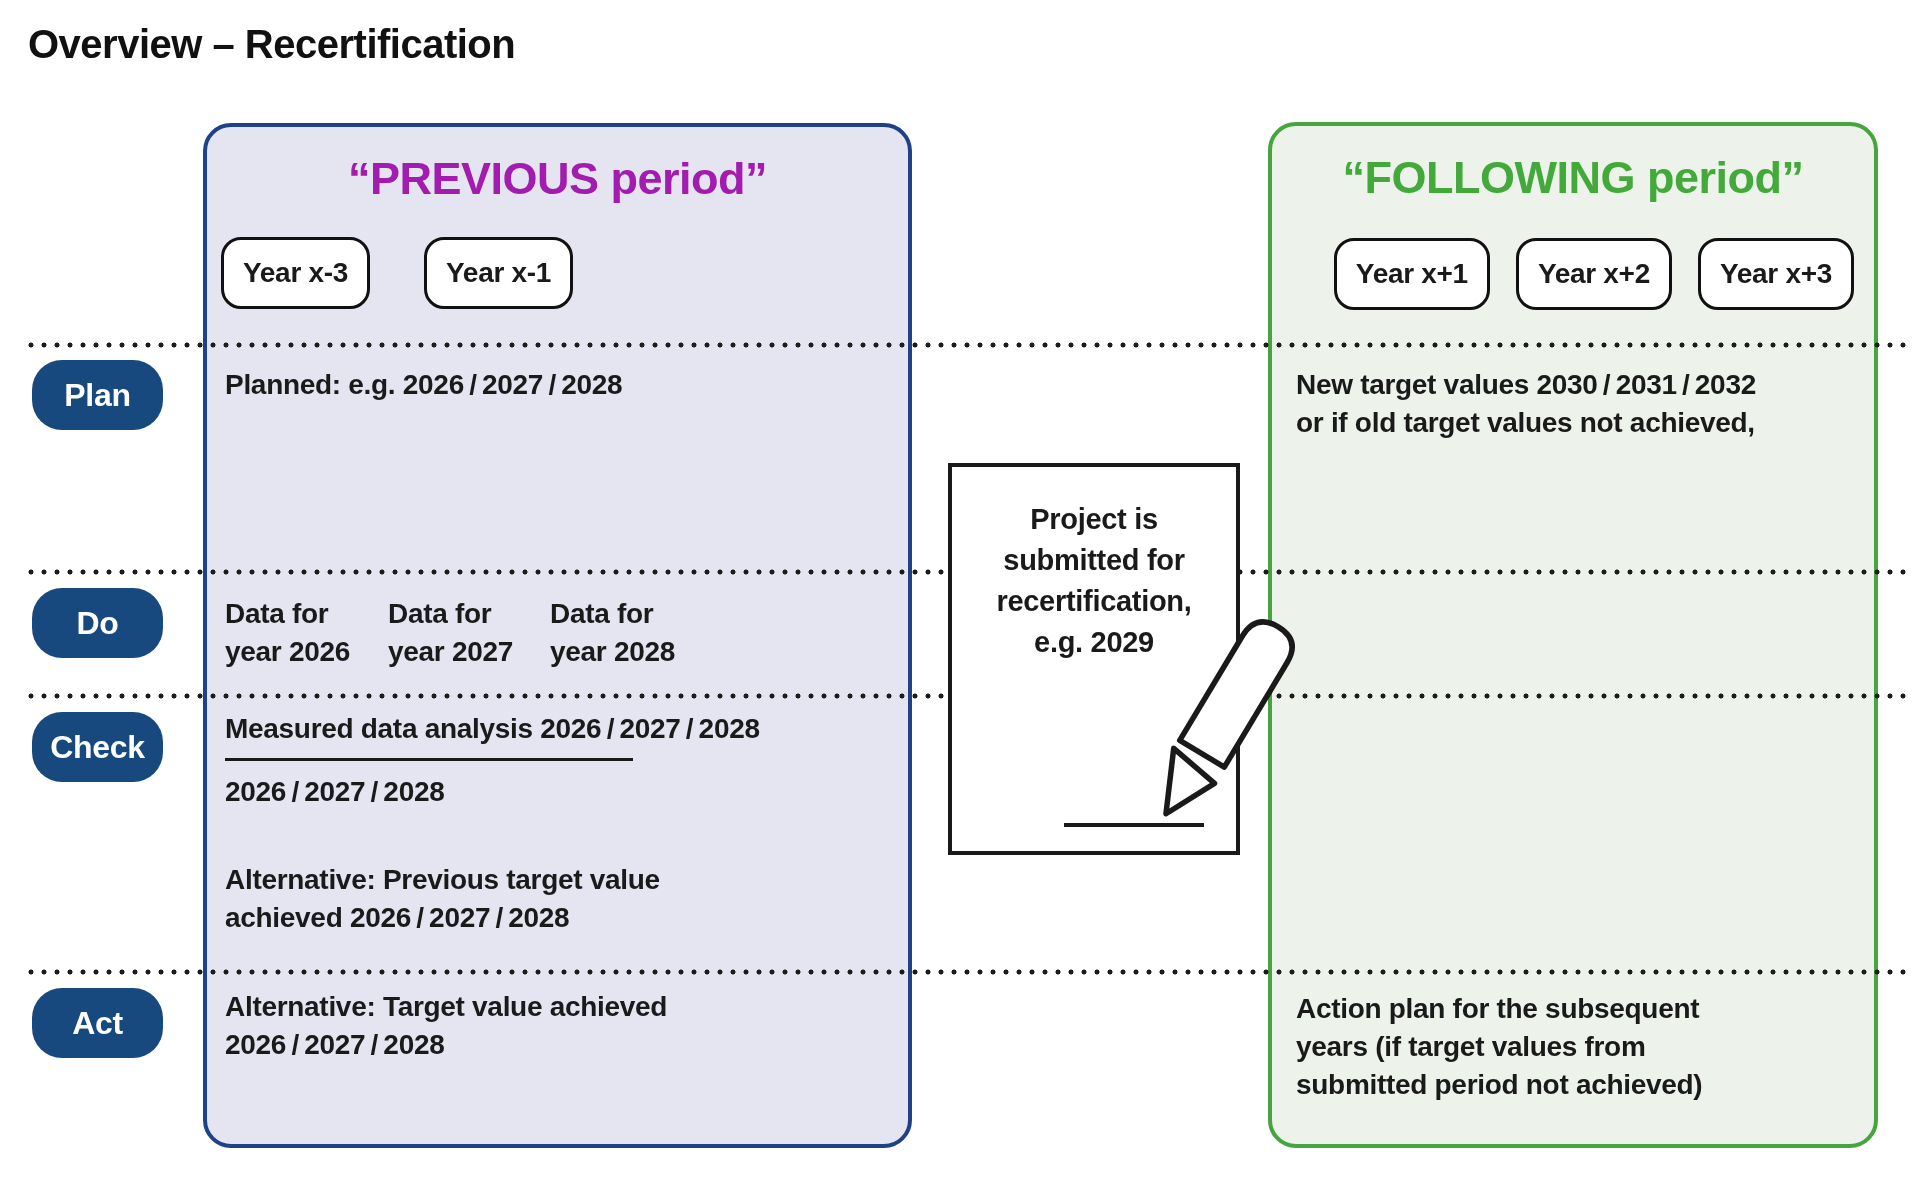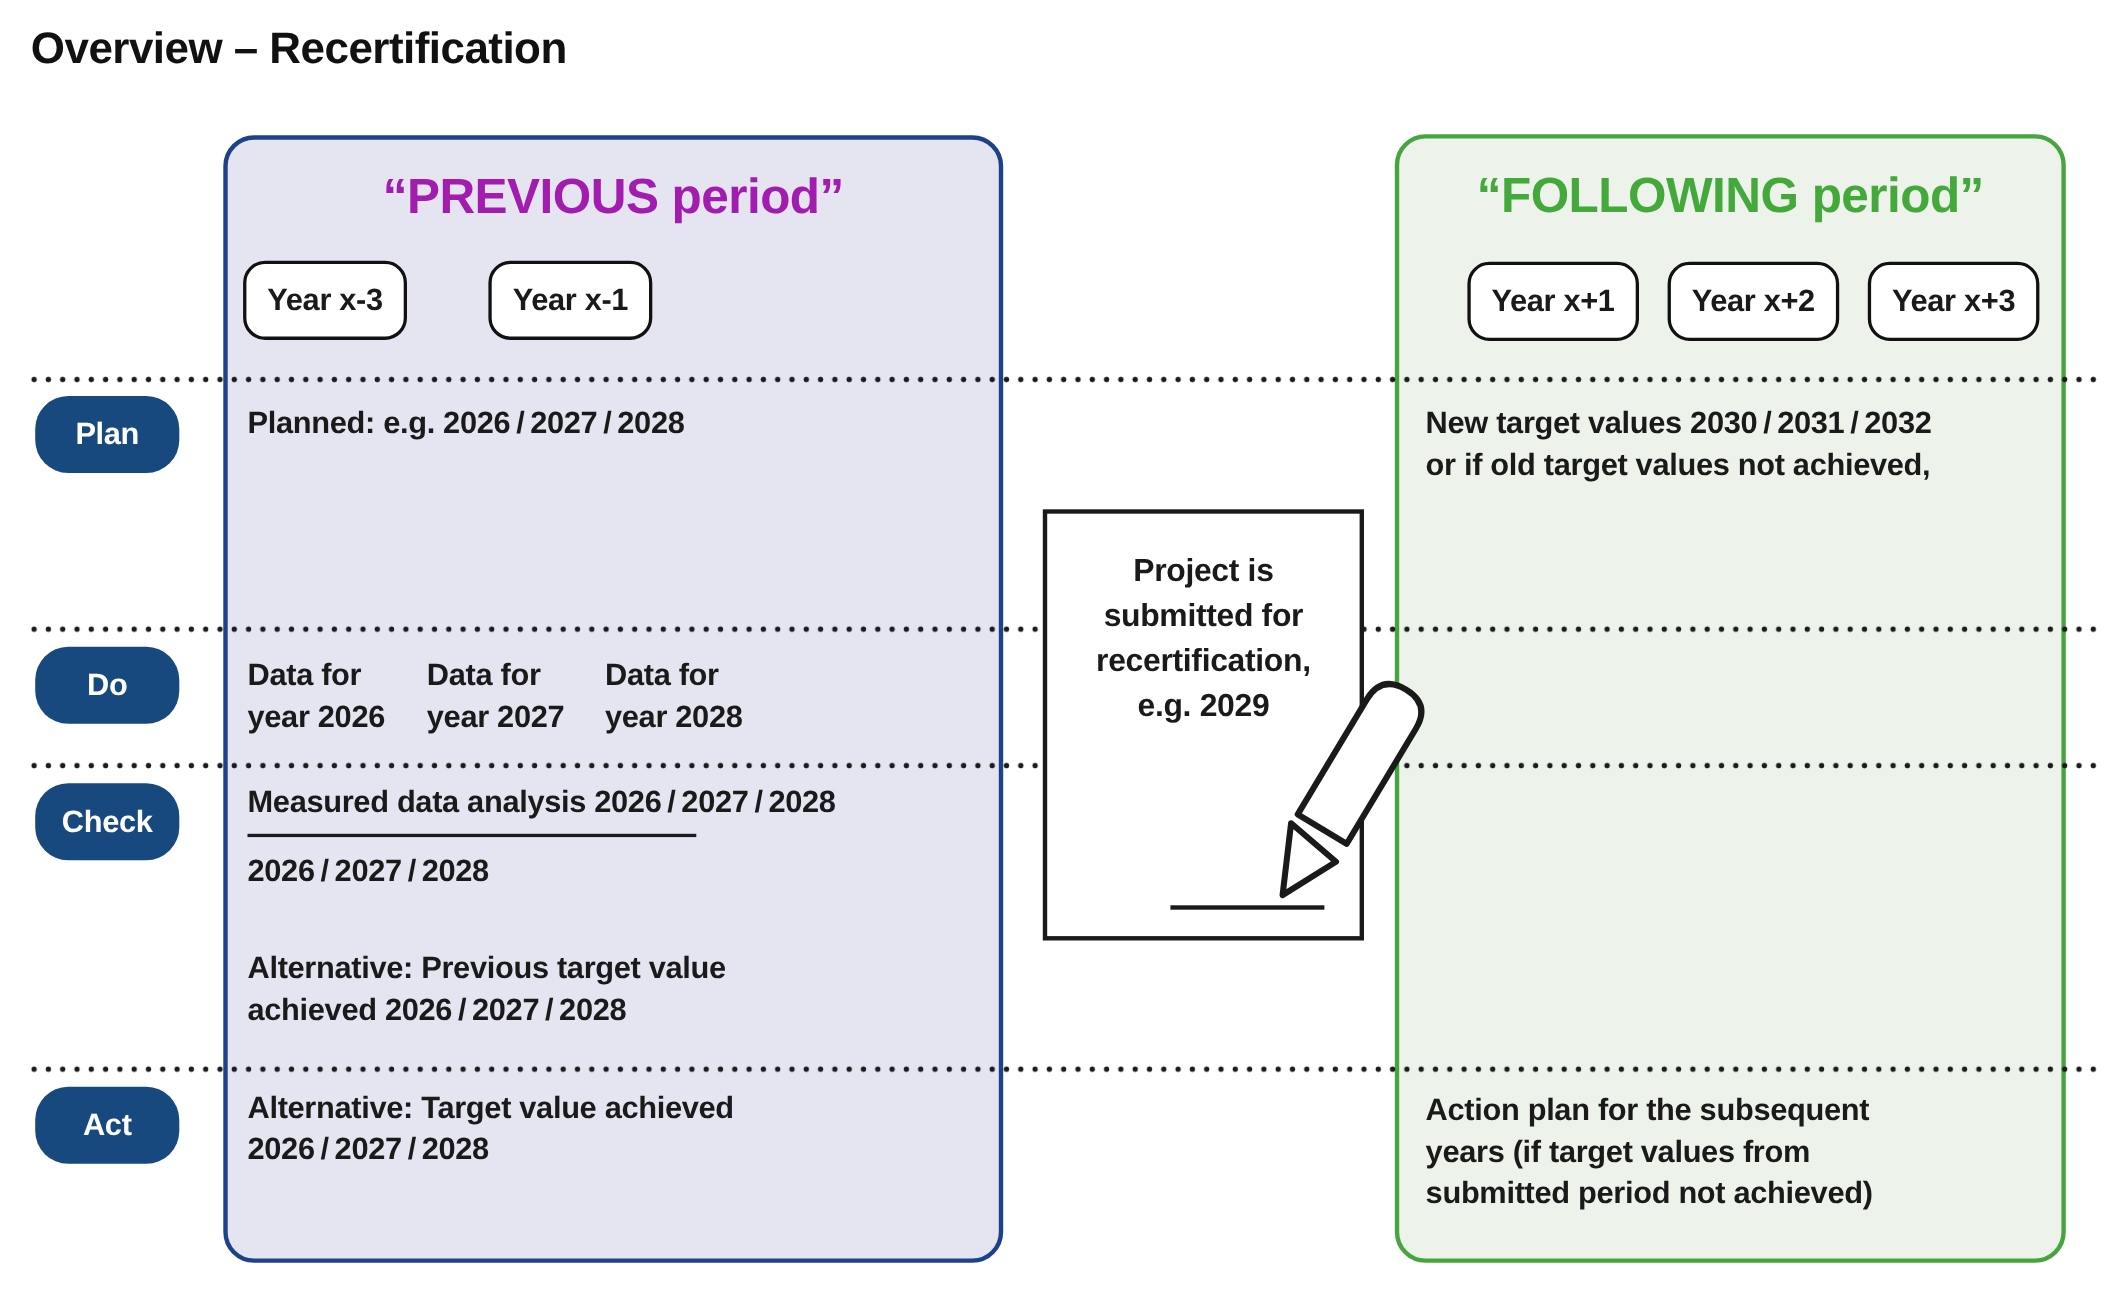--- a/index.html
+++ b/index.html
@@ -14,34 +14,34 @@
   
   .dotline{
     position:absolute;left:28px;width:1884px;height:6px;z-index:3;
     background-image:radial-gradient(circle at 3px 3px,#1c1c1c 2.2px,transparent 2.8px);
     background-size:13px 6px;background-repeat:repeat-x;
   }
   
   .pdca{
     position:absolute;left:32px;width:131px;height:70px;background:#17497f;
     border-radius:30px;color:#ffffff;display:flex;align-items:center;justify-content:center;
-    font-size:28px;font-weight:700;z-index:4;letter-spacing:-0.3px;
+    font-size:32px;font-weight:700;z-index:4;letter-spacing:-0.3px;
   }
   
   .panel{position:absolute;top:123px;height:1025px;box-sizing:border-box;border-radius:28px;z-index:1;}
   .panel-prev{left:203px;width:709px;background:#e4e5f1;border:4px solid #1e4289;}
   .panel-next{left:1268px;top:122px;width:610px;height:1026px;background:#edf3ea;border:4px solid #46a53e;}
   .panel-title{
     position:absolute;left:0;right:0;top:26px;text-align:center;
     font-size:45px;font-weight:700;letter-spacing:-0.5px;white-space:nowrap;
   }
   .panel-prev .panel-title{color:#a21caf;}
   .panel-next .panel-title{color:#43a93b;}
   .pills{position:absolute;display:flex;}
-  .pills-prev{left:14px;top:110px;gap:74px;}
+  .pills-prev{left:14px;top:110px;gap:54px;}
   .pills-next{right:20px;top:112px;gap:26px;}
   .year-pill{
     display:inline-flex;align-items:center;justify-content:center;height:72px;
     padding:0 19px;box-sizing:border-box;background:#ffffff;border:3px solid #111;
     border-radius:20px;font-size:28px;font-weight:700;letter-spacing:-0.3px;white-space:nowrap;
   }
   .t{
     position:absolute;font-size:28px;font-weight:700;letter-spacing:-0.3px;
     line-height:38px;color:#1a1a1a;white-space:nowrap;
   }

